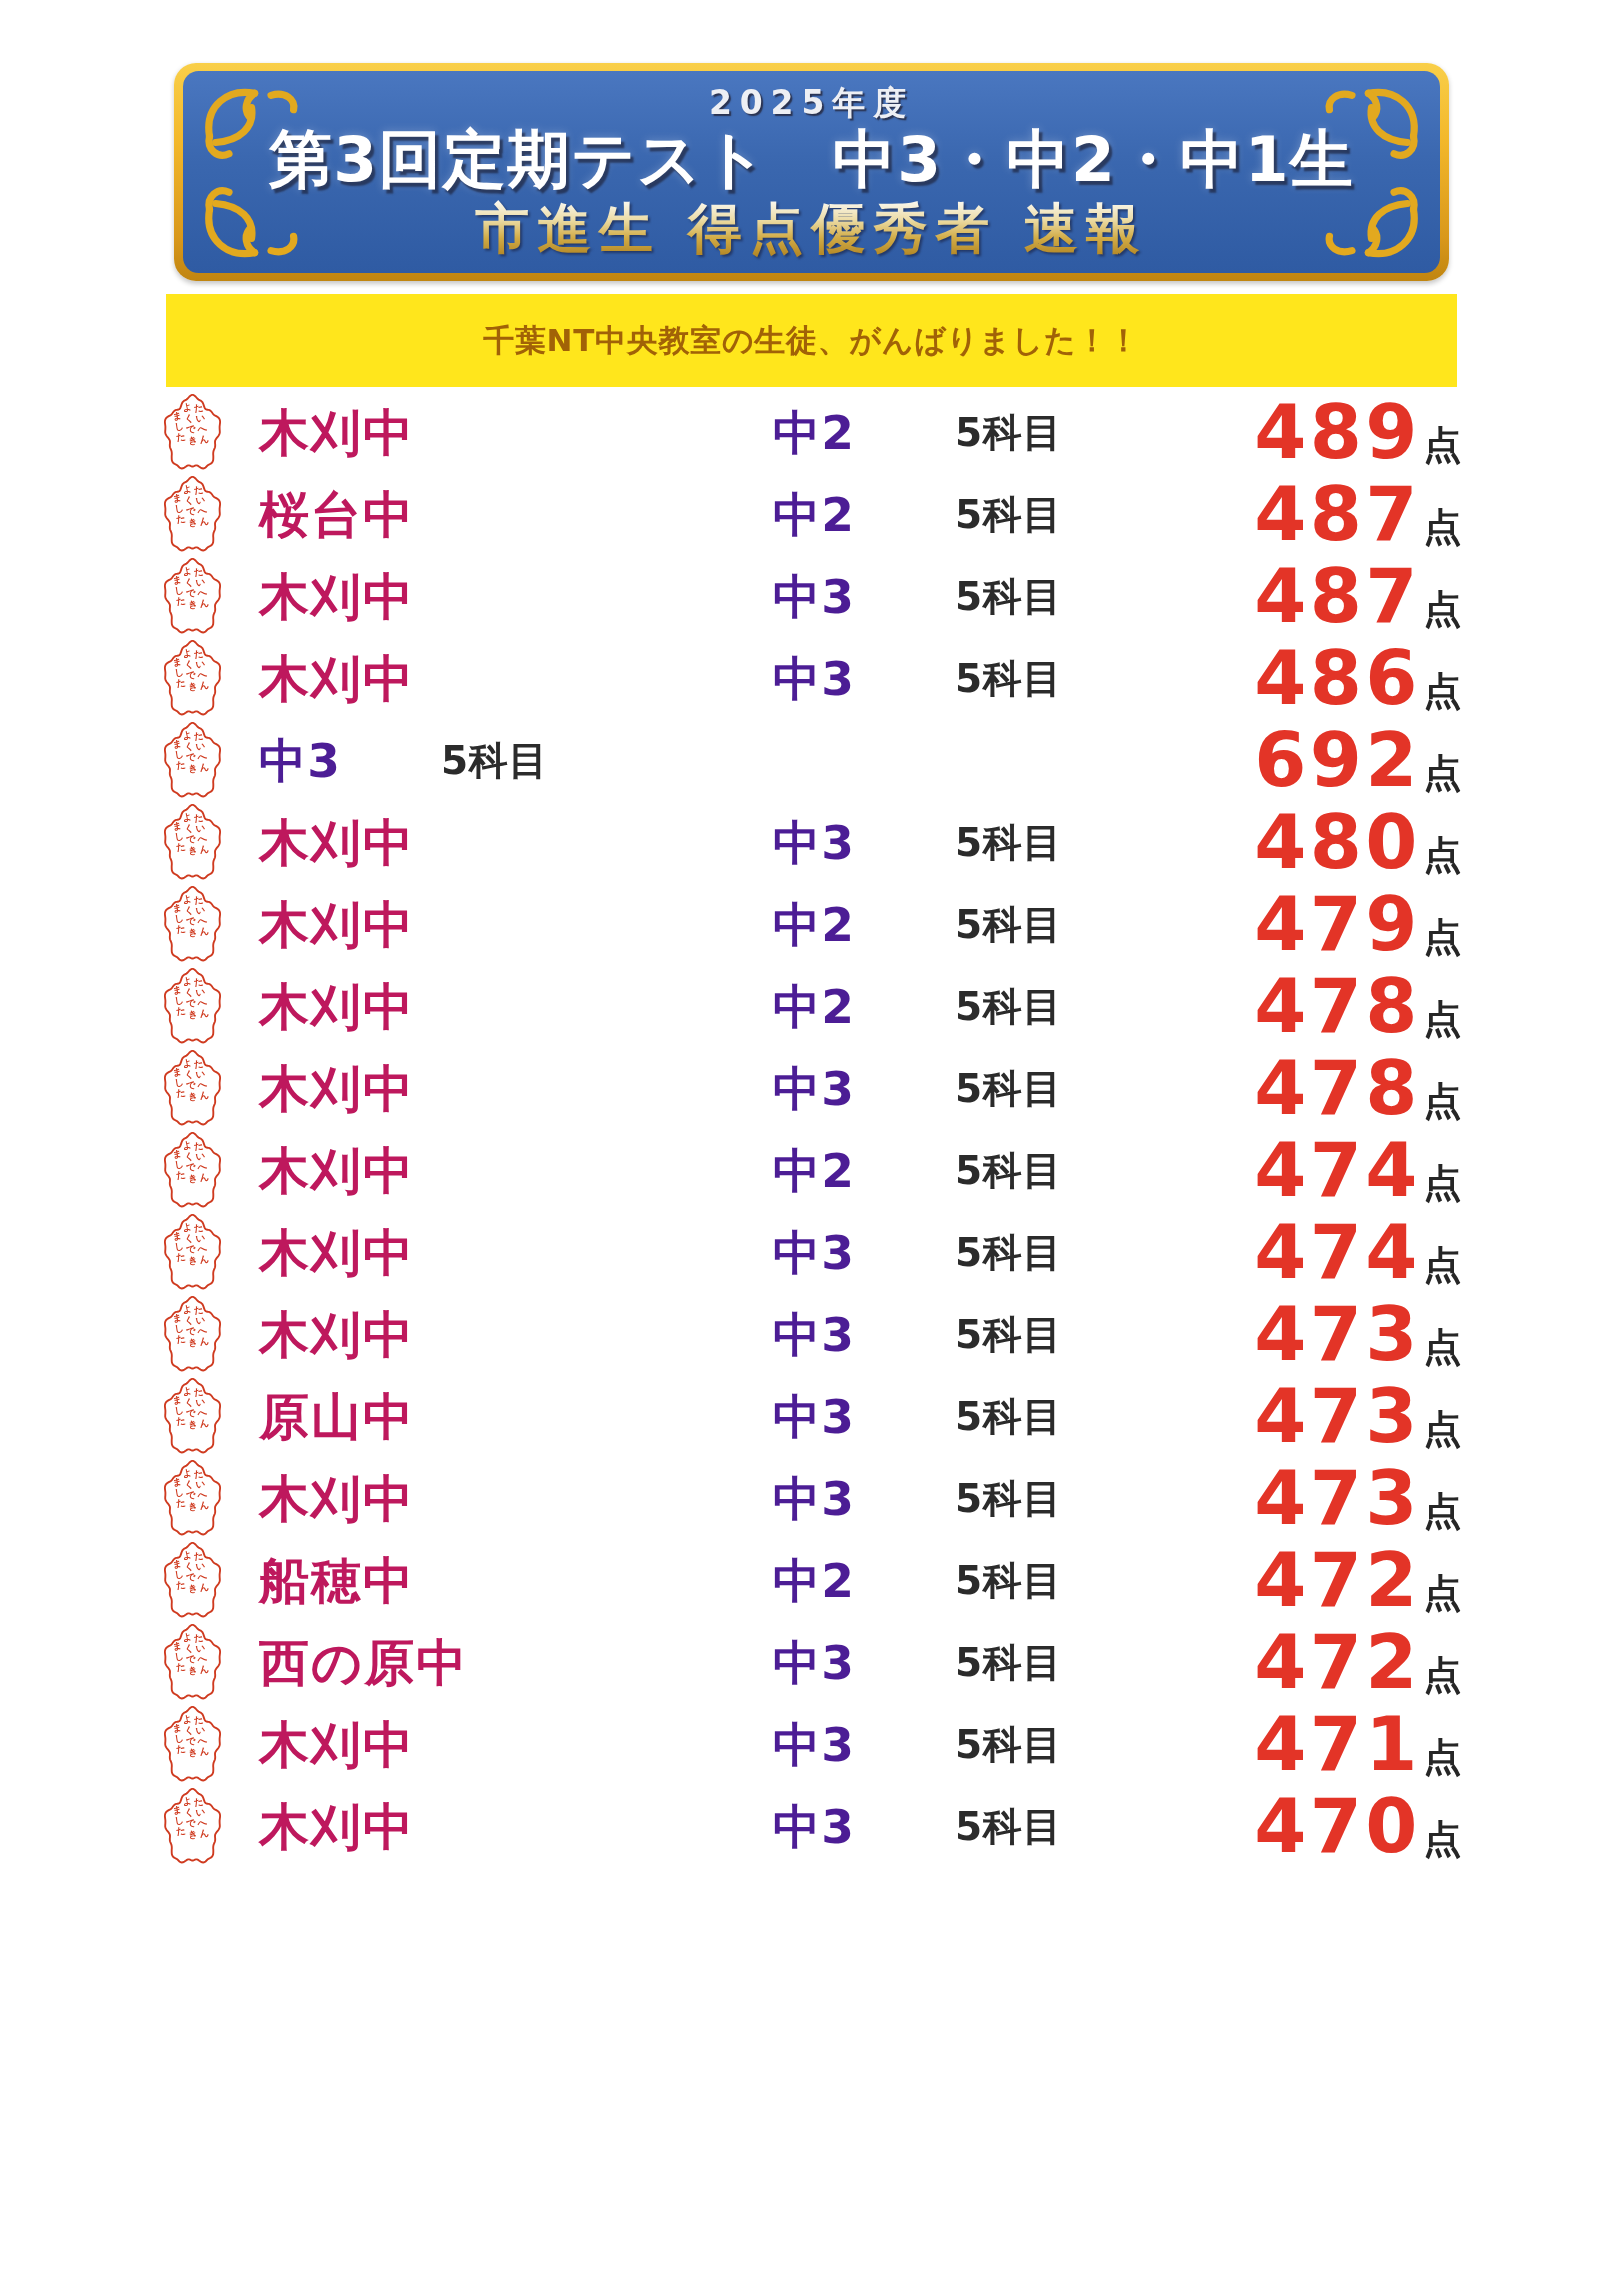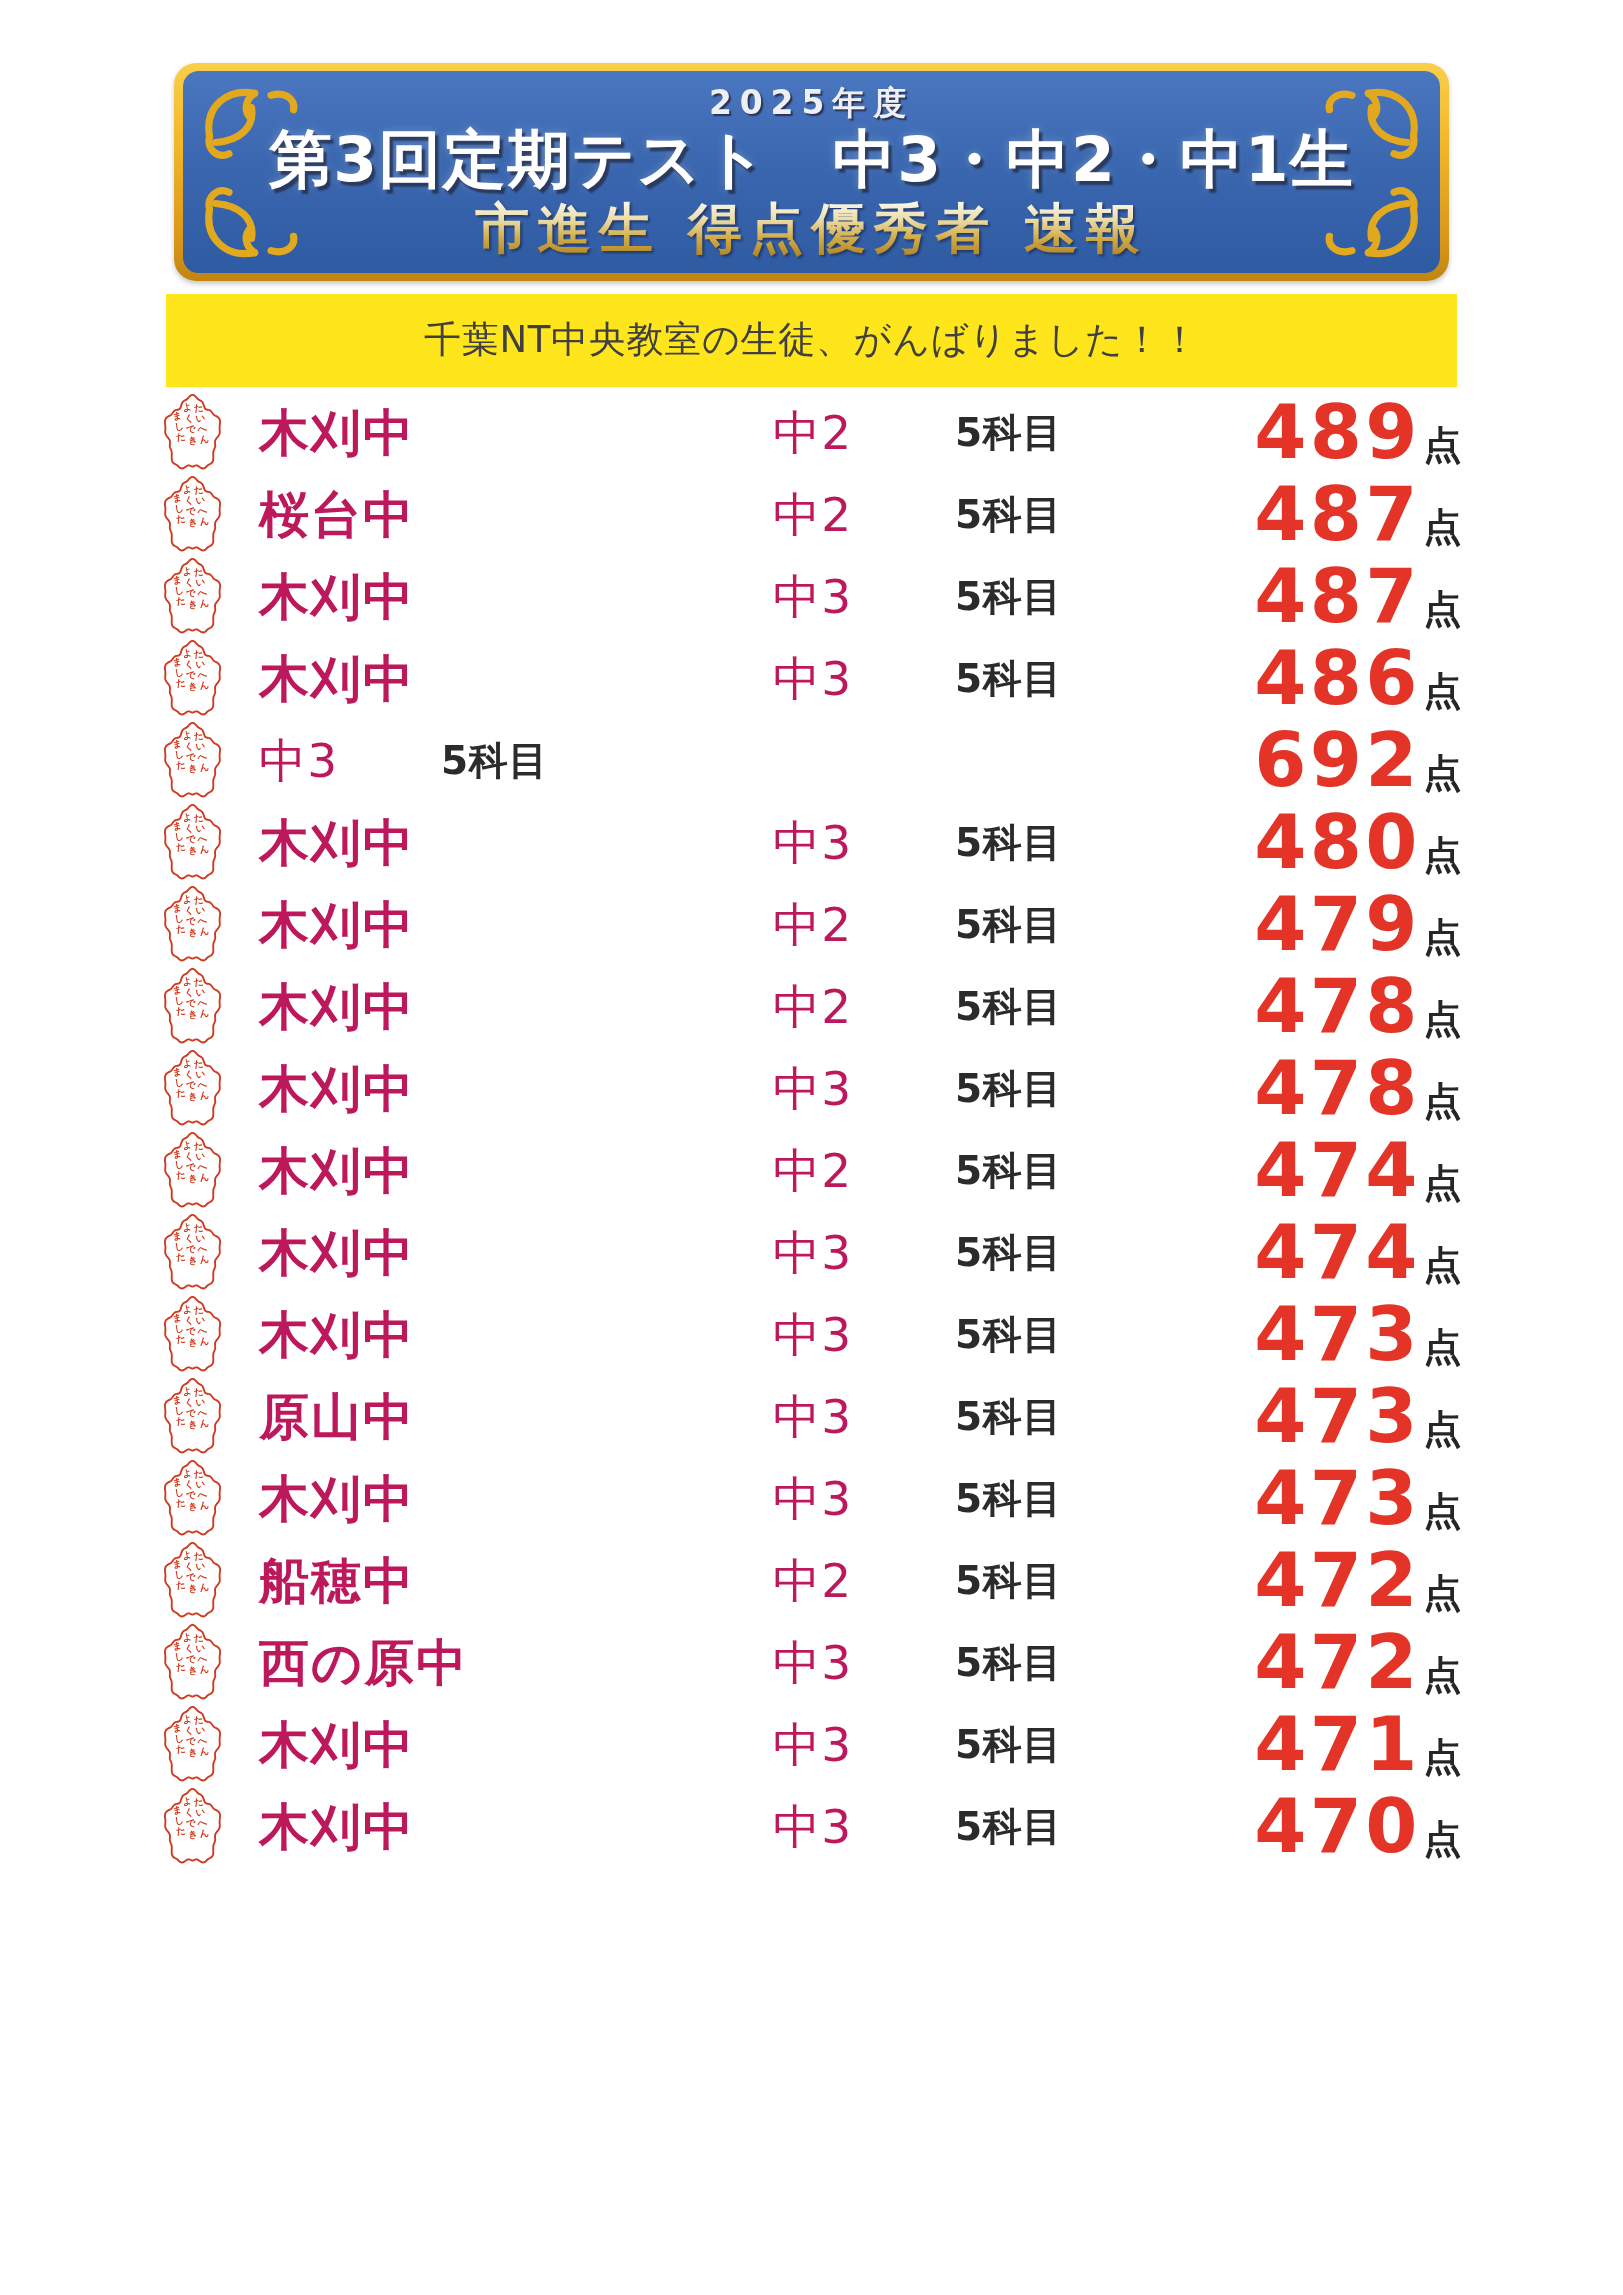--- a/index.html
+++ b/index.html
@@ -45,30 +45,30 @@
     background:linear-gradient(180deg,#faf8ef 5%,#ecdca6 35%,#d1ab45 65%,#b08424 95%);
     -webkit-background-clip:text;background-clip:text;color:transparent;
     filter:drop-shadow(2px 2.6px 1.3px rgba(20,20,45,.5));
   }
 
   
   .notice{
     width:1291px;height:93px;margin:13px auto 0;background:var(--notice-yellow);
     display:flex;flex-direction:column;justify-content:center;align-items:center;gap:2.6px;
   }
-  .notice-line{font-size:37px;line-height:1.25;font-weight:normal;color:#404040;letter-spacing:0.7px;}
+  .notice-line{font-size:31px;line-height:1.25;font-weight:bold;color:#a16207;letter-spacing:0.7px;}
 
   
   .results{width:1303px;margin:5.2px 0 0 161px;}
   .row{display:flex;align-items:center;height:82px;}
   .cell{flex:0 0 auto;}
   .stamp-cell{width:98px;}
   .stamp-svg{width:63px;height:81px;display:block;}
   .school{width:514px;font-size:50px;font-weight:bold;color:#be185d;letter-spacing:2px;white-space:nowrap;}
-  .grade{width:182px;font-size:47px;font-weight:normal;color:#be185d;letter-spacing:1.3px;}
+  .grade{width:182px;font-size:47px;font-weight:bold;color:#4c1d95;letter-spacing:1.3px;}
   .subjects{width:175px;font-size:39px;font-weight:bold;color:#2b2b2b;letter-spacing:0.7px;}
   .scorewrap{flex:1 1 auto;display:flex;justify-content:flex-end;align-items:baseline;padding-right:2.6px;}
   .score{font-size:75px;line-height:1;font-weight:bold;color:var(--score-red);letter-spacing:3.3px;}
   .unit{font-size:38px;font-weight:bold;color:#262626;margin-left:2.6px;}
 </style>
 </head>
 <body>
 
 <svg class="defs-svg" aria-hidden="true">
   <defs>

